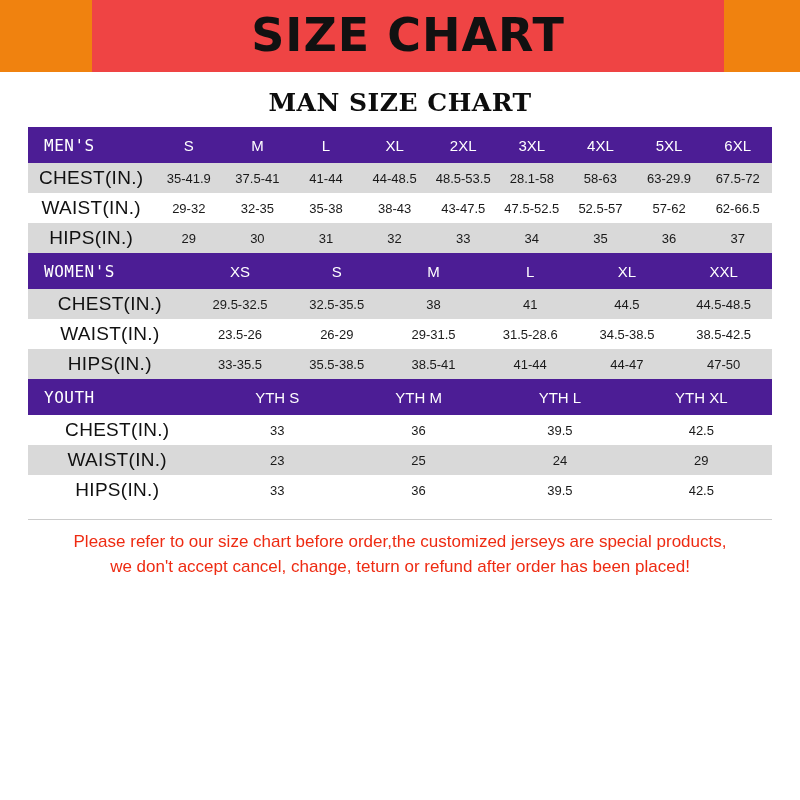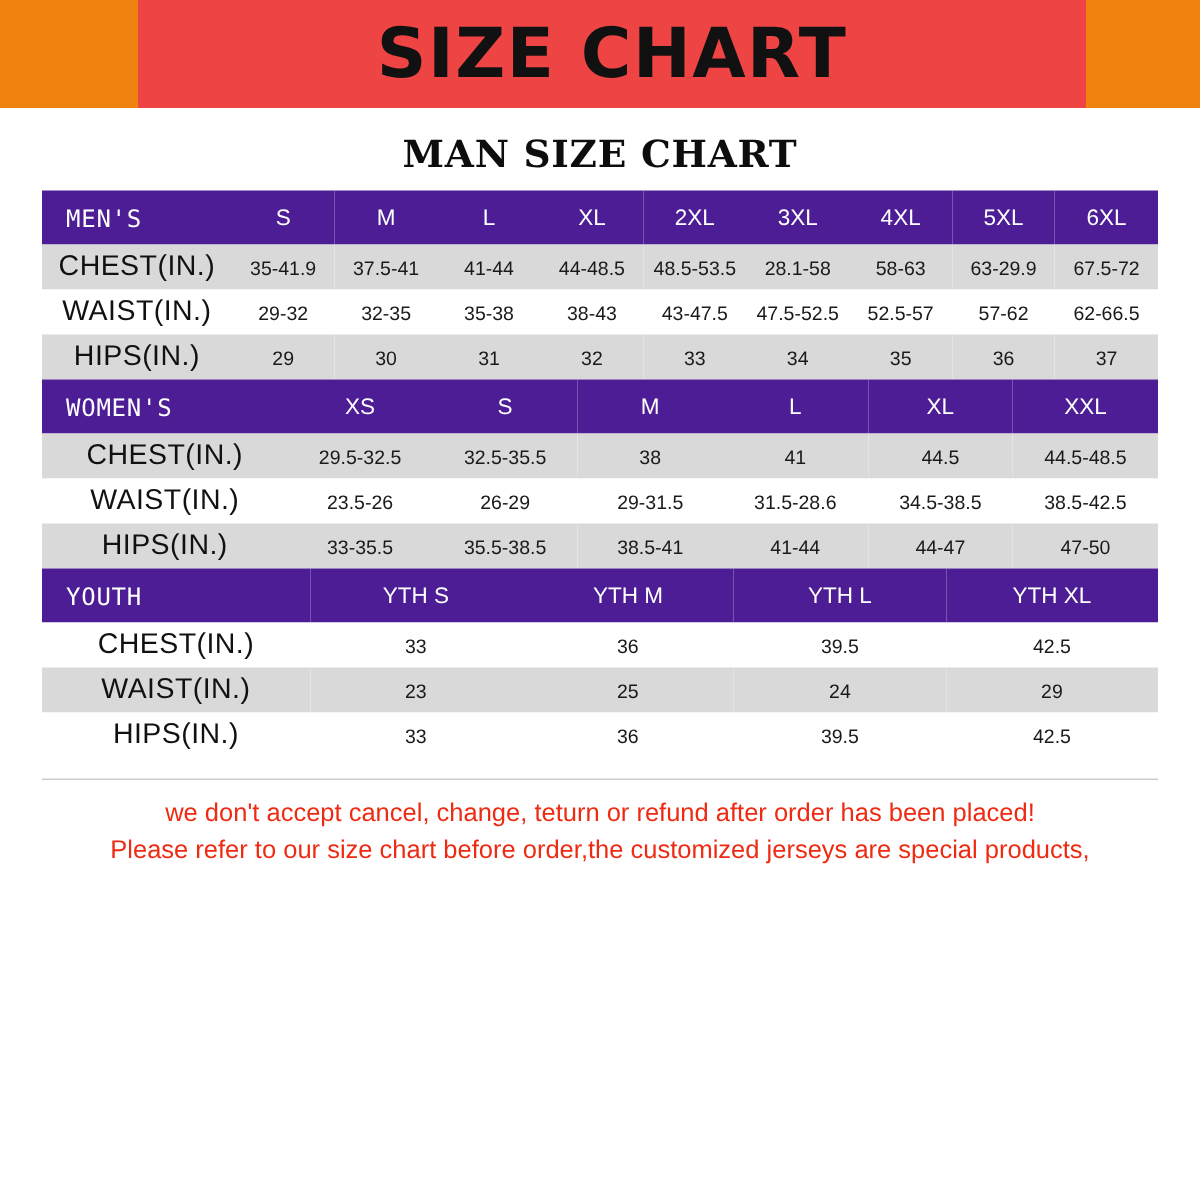--- a/index.html
+++ b/index.html
@@ -292,18 +292,18 @@
             <td>33</td>
             <td>36</td>
             <td>39.5</td>
             <td>42.5</td>
           </tr>
         </tbody>
       </table>
     </div>
 
     <div class="footer-note">
+      <div>Please refer to our size chart before order,the customized jerseys are special products,</div>
       <div>we don't accept cancel, change, teturn or refund after order has been placed!</div>
-      <div>Please refer to our size chart before order,the customized jerseys are special products,</div>
     </div>
 
   </div>
 </div>
 
 </body></html>

